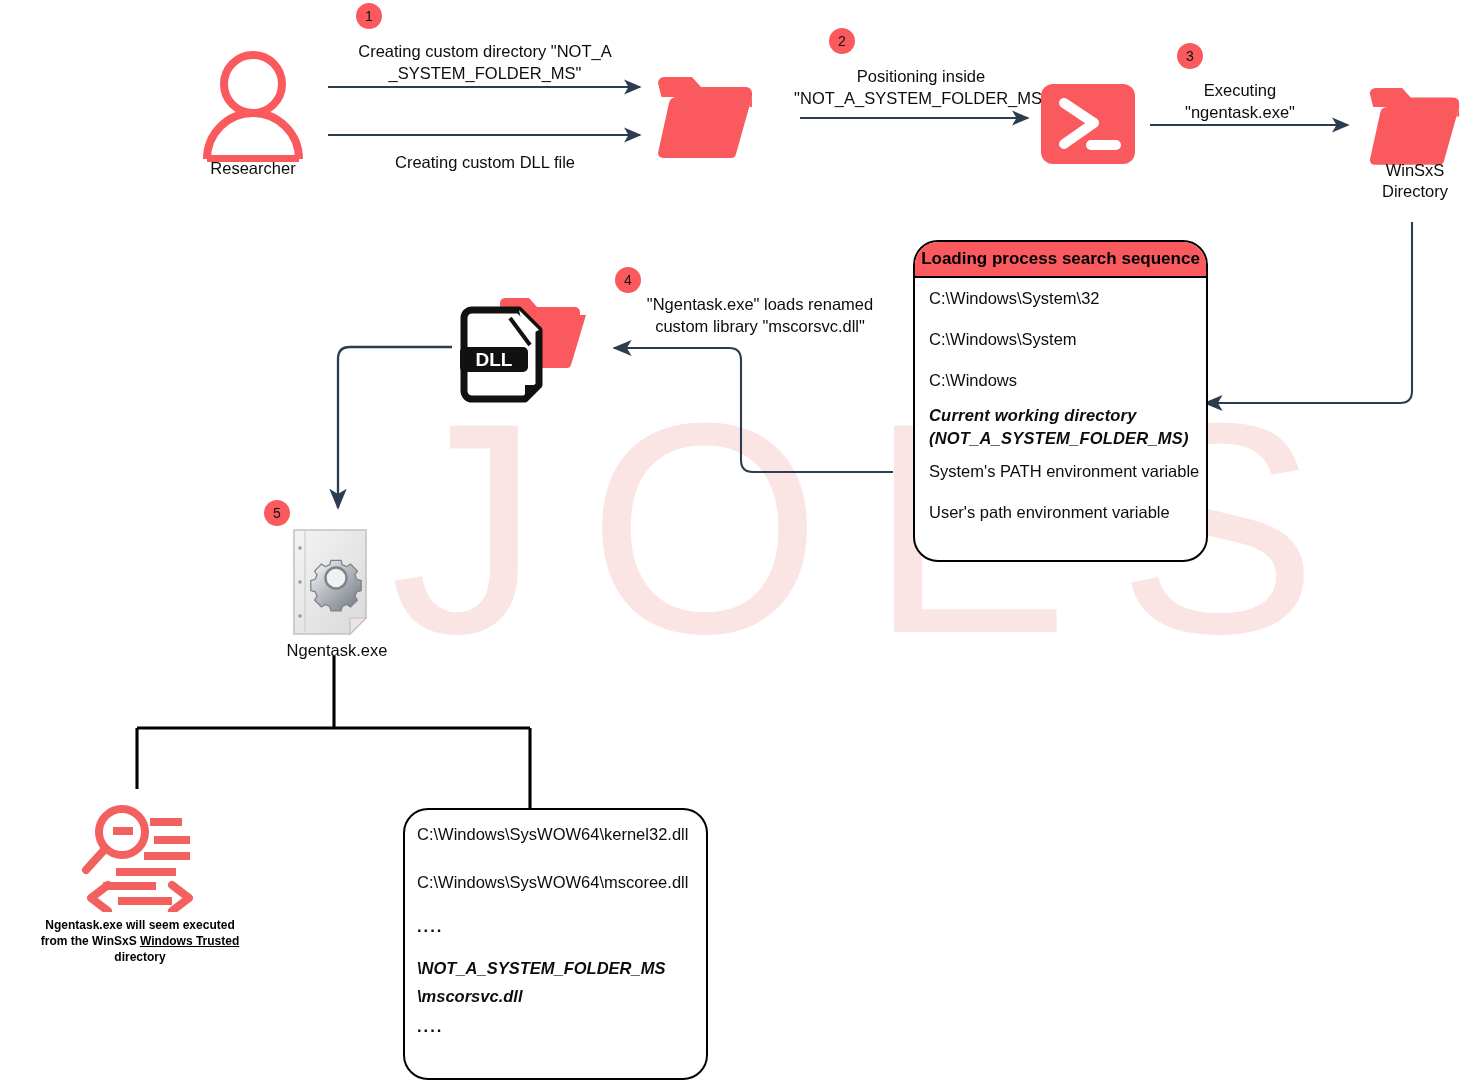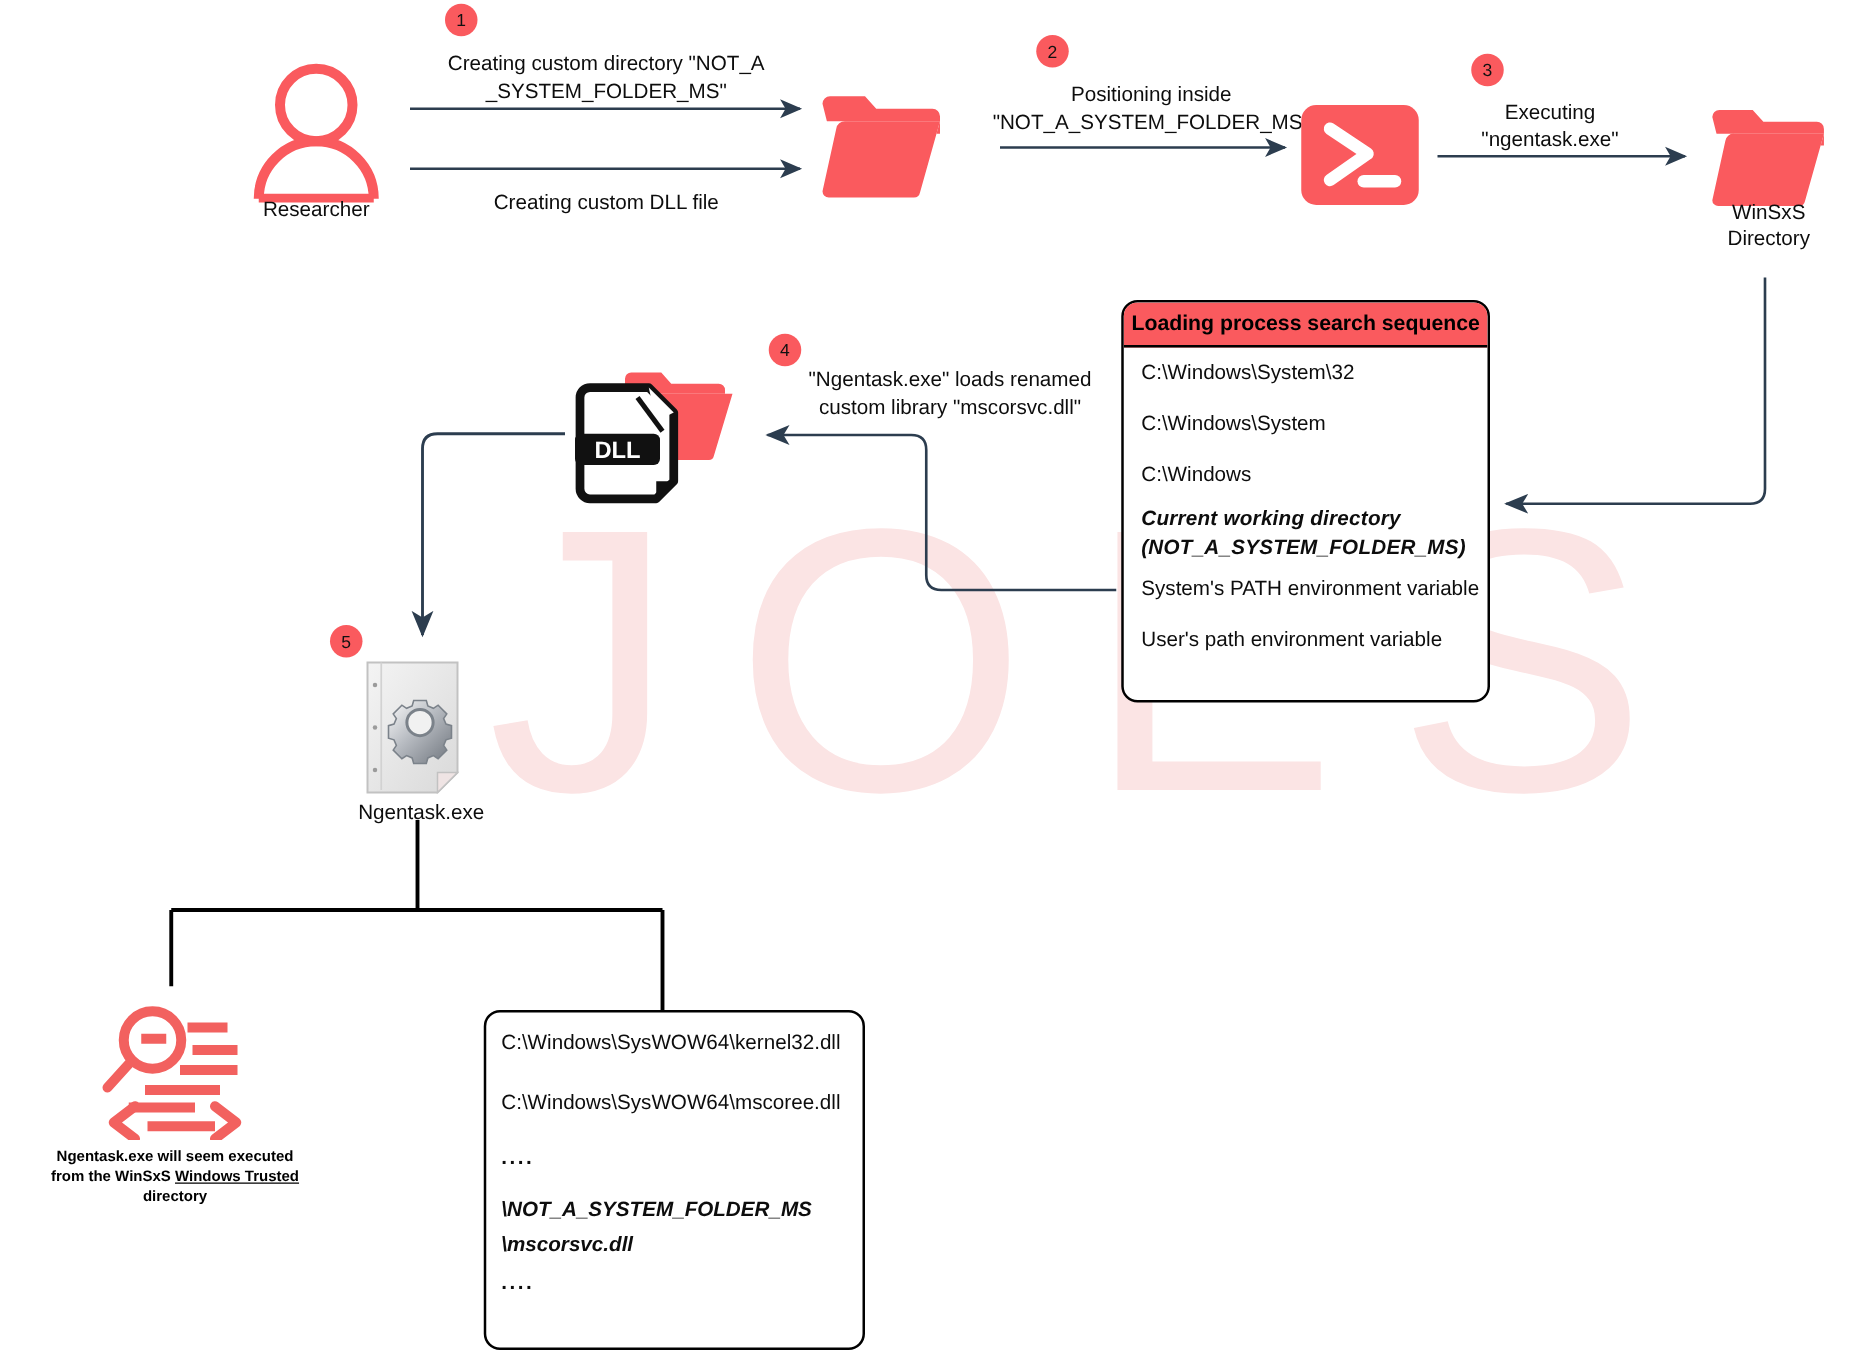--- a/index.html
+++ b/index.html
@@ -80,23 +80,24 @@
   }
 
   
   .researcher-ico { position: absolute; }
 
   
   .panel {
     position: absolute;
     background: #ffffff;
     border: 2.2px solid #000000;
-    border-radius: 13px;
+    border-radius: 25px;
     box-sizing: border-box;
     overflow: hidden;
+    margin-left: 16px;
   }
   .panel-header {
     background: #fa5a5e;
     border-bottom: 2.2px solid #000000;
     font-weight: bold;
     font-size: 17px;
     text-align: center;
     color: #000000;
     box-sizing: border-box;
   }

